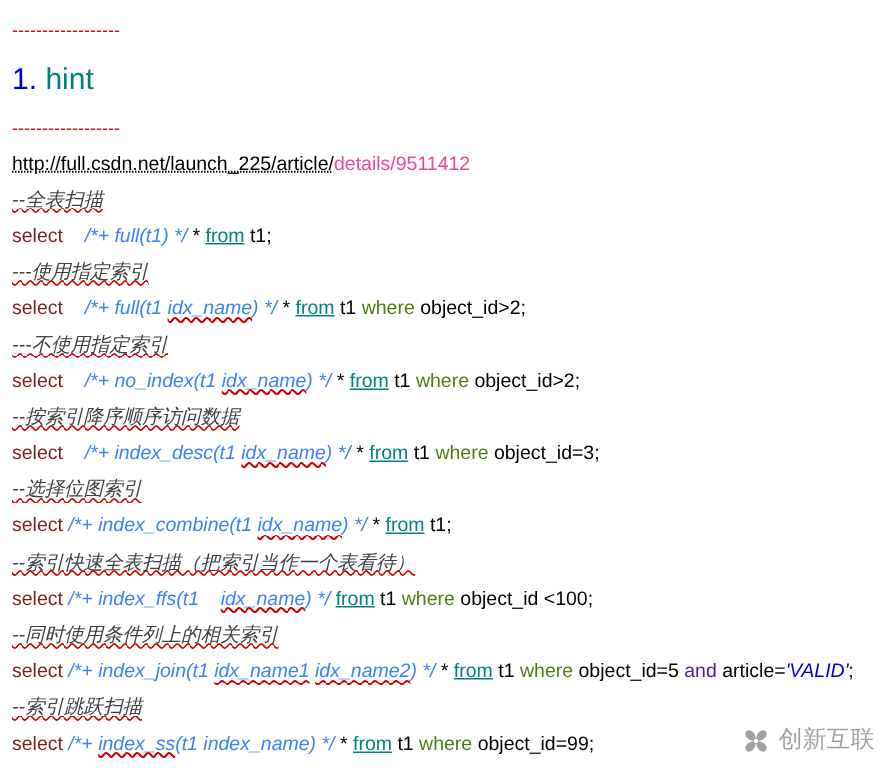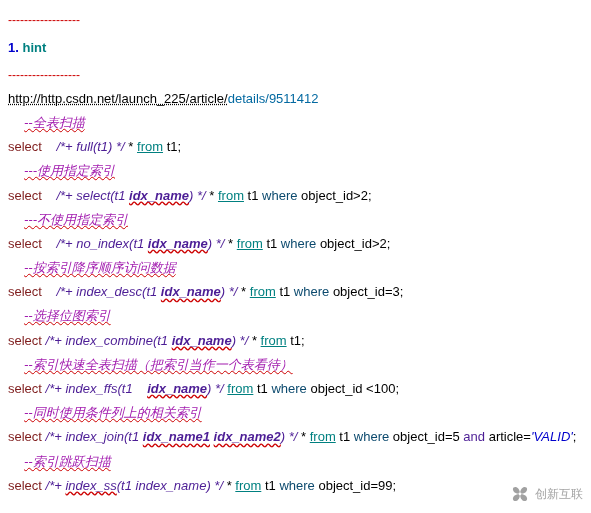--- a/index.html
+++ b/index.html
@@ -9,51 +9,51 @@
     width: 575px;
     color: #000;
     line-height: 1.4;
   }
   .red-dashes {
     color: #cc0000;
     font-size: 12px;
     margin: 4px 0;
   }
   h2 {
-    font-size: 13px;
-    font-weight: bold;
+    font-size: 20px;
+    font-weight: normal;
     margin: 10px 0;
   }
   .num { color: #0000cc; }
   .hint-title { color: #008080; }
   .url-line { margin: 6px 0; }
   .url-black { color: #000; text-decoration: underline dotted #000; }
-  .url-blue { color: #0369a1; }
+  .url-blue { color: #ec4899; }
   .comment {
-    color: #a21caf;
+    color: #404040;
     font-style: italic;
-    margin: 6px 16px;
+    margin: 6px 0;
     text-decoration: underline wavy #cc0000;
     text-decoration-thickness: 1px;
   }
   .sql-line { margin: 6px 0; }
   .kw { color: #7f1d1d; }
-  .hintspan { color: #4c1d95; font-style: italic; margin-top: 20px; }
-  .idx { font-style: italic; text-decoration: underline wavy #cc0000; font-weight: bold; }
+  .hintspan { color: #3b82f6; font-style: italic; margin-top: 20px; }
+  .idx { font-style: italic; text-decoration: underline wavy #cc0000; }
   .from { color: #008080; text-decoration: underline; }
-  .where { color: #0c4a6e; margin-top: 16px; }
+  .where { color: #4d7c0f; margin-top: 16px; }
   .and { color: #4c1d95; }
   .val-str { color: #0000cc; font-style: italic; }
   .wavy-u { text-decoration: underline wavy #cc0000; }
   .watermark {
     position: fixed;
     right: 8px;
     bottom: 8px;
     opacity: 0.55;
-    font-size: 12px;
+    font-size: 16px;
     color: #555;
     display: flex;
     align-items: center;
     gap: 4px;
   }
   .watermark .fan {
     width: 22px;
     height: 22px;
   }
 </style>
@@ -63,37 +63,37 @@
 <div class="red-dashes">------------------</div>
 
 <h2>
   <span class="num">1.</span>
   <span class="hint-title">hint</span>
 </h2>
 
 <div class="red-dashes">------------------</div>
 
 <div class="url-line">
-  <span class="url-black">http://http.csdn.net/launch_225/article/</span><span class="url-blue">details</span><span class="url-blue">/9511412</span>
+  <span class="url-black">http://full.csdn.net/launch_225/article/</span><span class="url-blue">details</span><span class="url-blue">/9511412</span>
 </div>
 
 <div class="comment">--全表扫描</div>
 
 <div class="sql-line">
   <span class="kw">select</span>&nbsp;&nbsp;&nbsp;
   <span class="hintspan">/*+ full(t1) */</span>
   <span>*</span>
   <span class="from">from</span><span> t1;</span>
 </div>
 
 <div class="comment">---使用指定索引</div>
 
 <div class="sql-line">
   <span class="kw">select</span>&nbsp;&nbsp;&nbsp;
-  <span class="hintspan"><span>/*+ select(t1 </span><span class="idx">idx_name</span><span>) */</span></span>
+  <span class="hintspan"><span>/*+ full(t1 </span><span class="idx">idx_name</span><span>) */</span></span>
   <span>*</span>
   <span class="from">from</span><span> t1 </span><span class="where">where</span><span> object_id&gt;2;</span>
 </div>
 
 <div class="comment">---不使用指定索引</div>
 
 <div class="sql-line">
   <span class="kw">select</span>&nbsp;&nbsp;&nbsp;
   <span class="hintspan"><span>/*+ no_index(t1 </span><span class="idx">idx_name</span><span>) */</span></span>
   <span>*</span>

